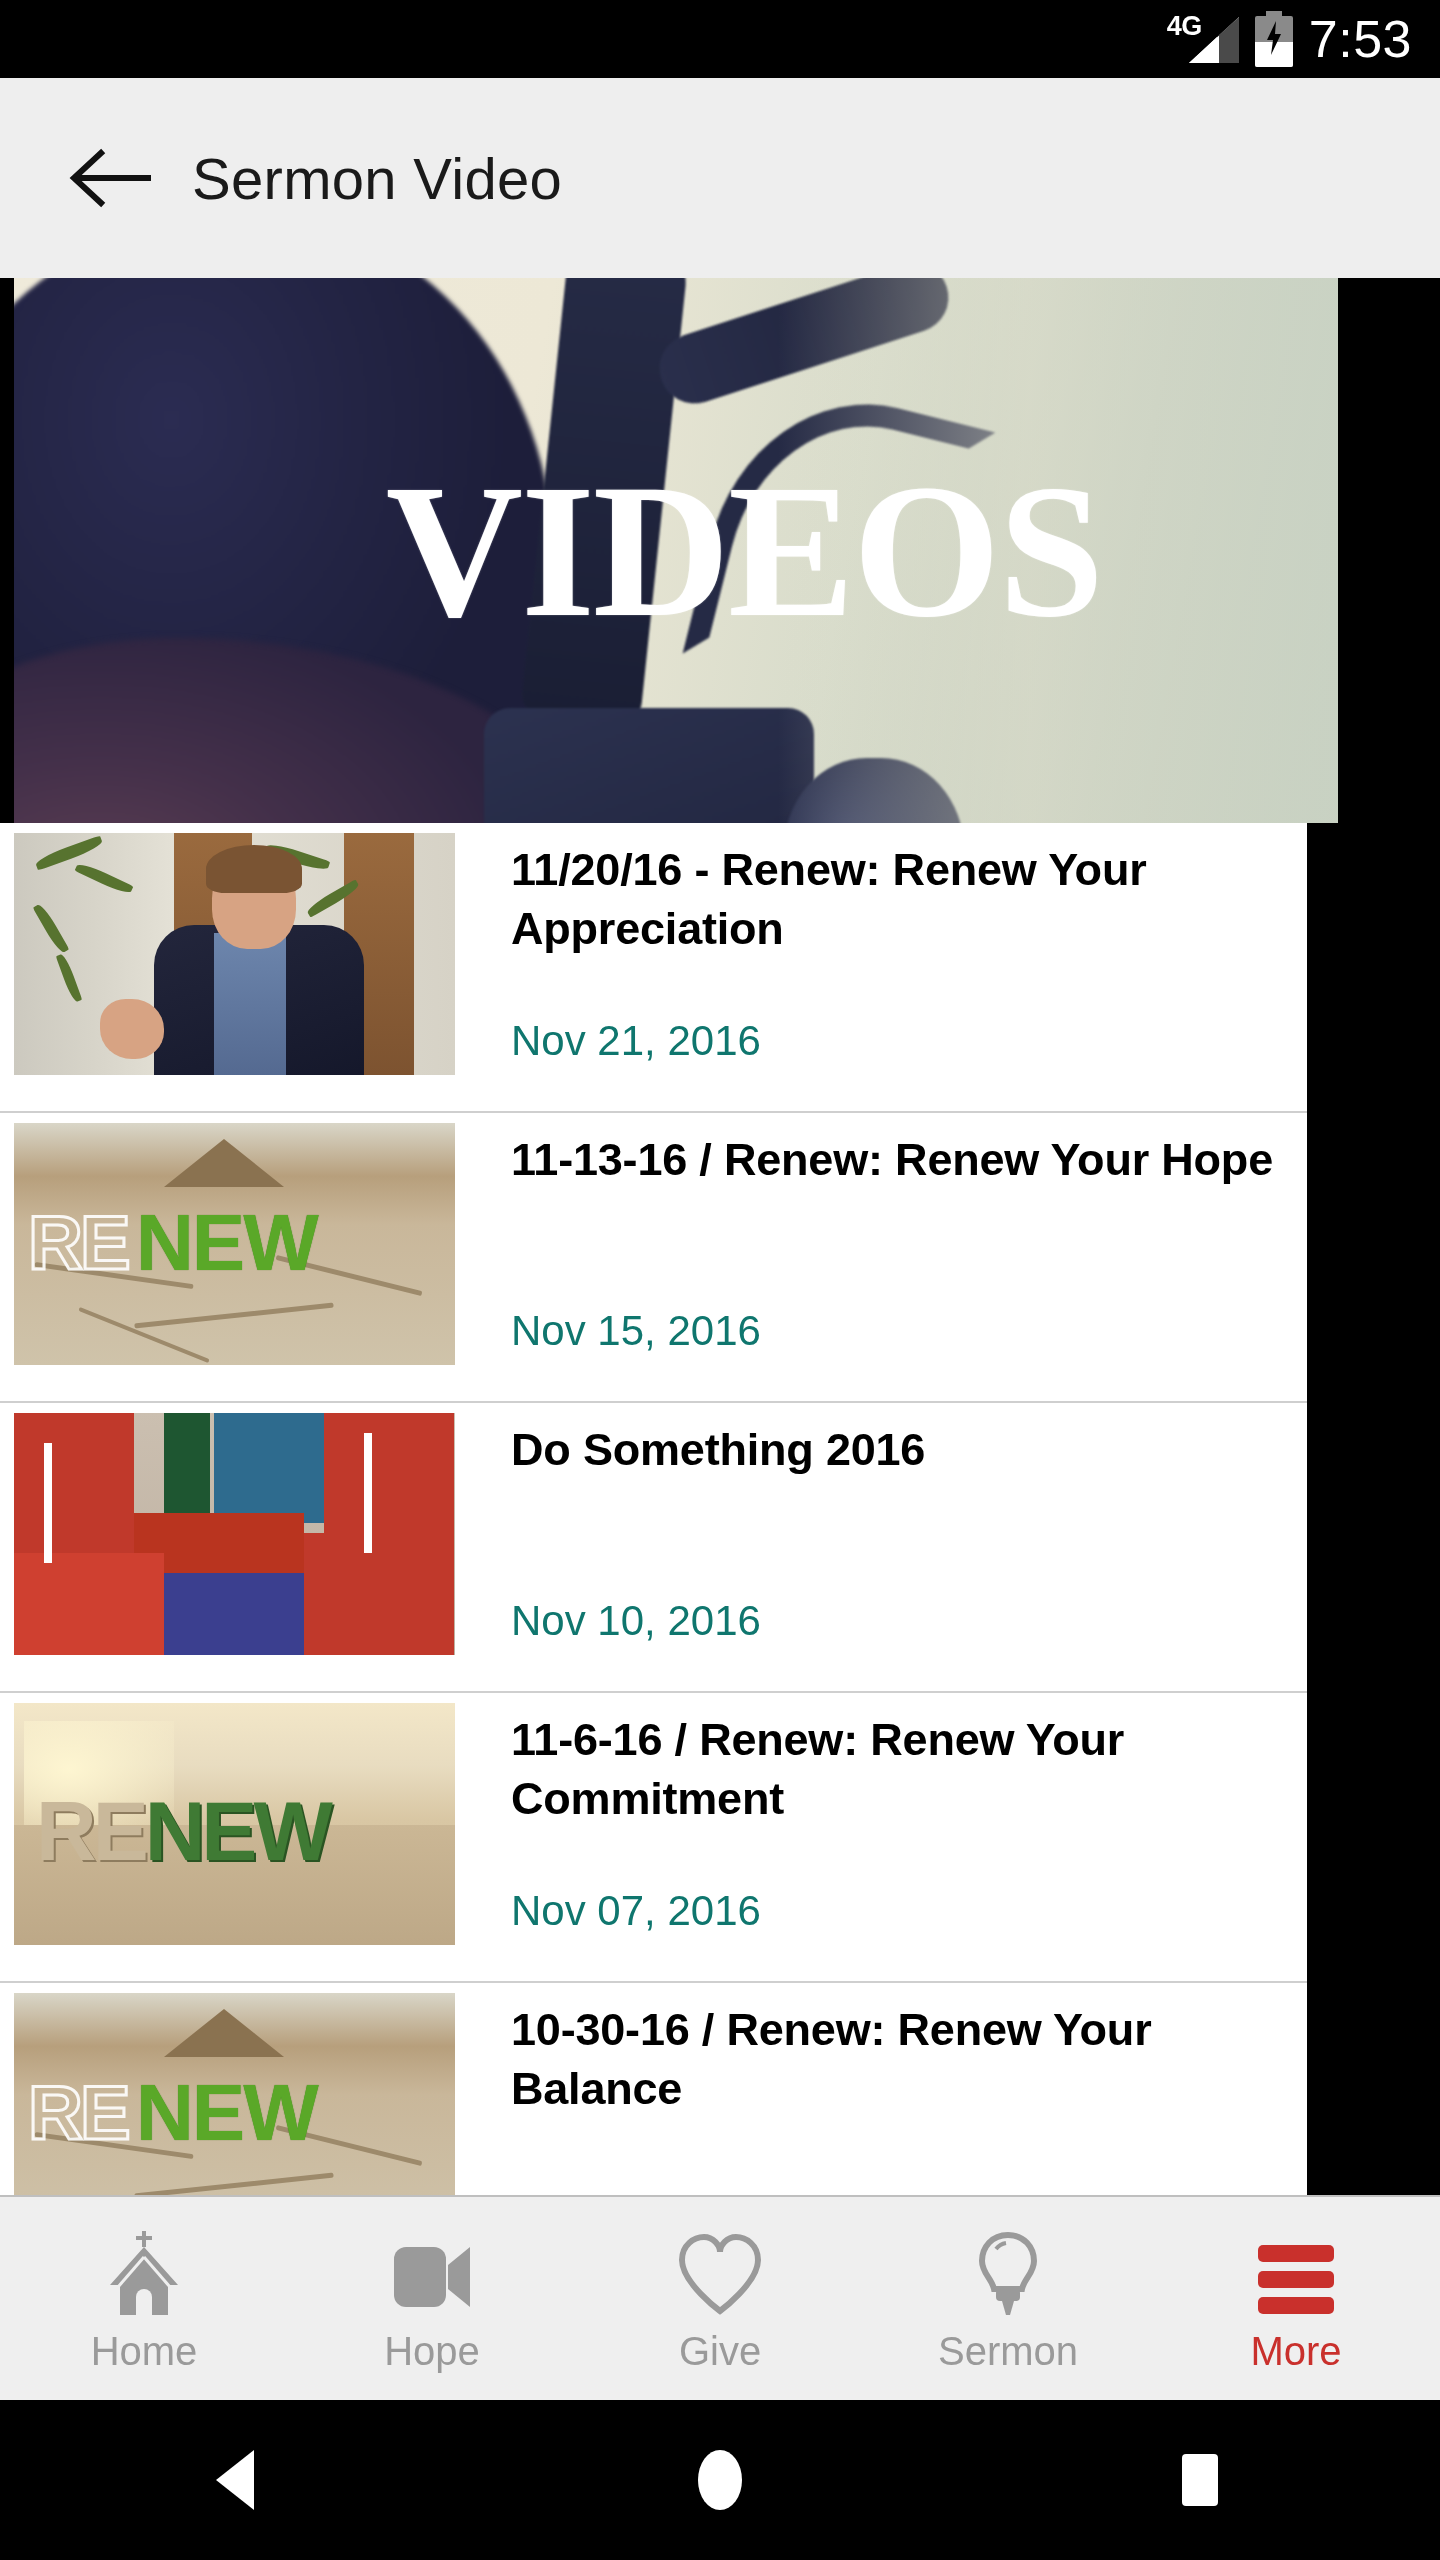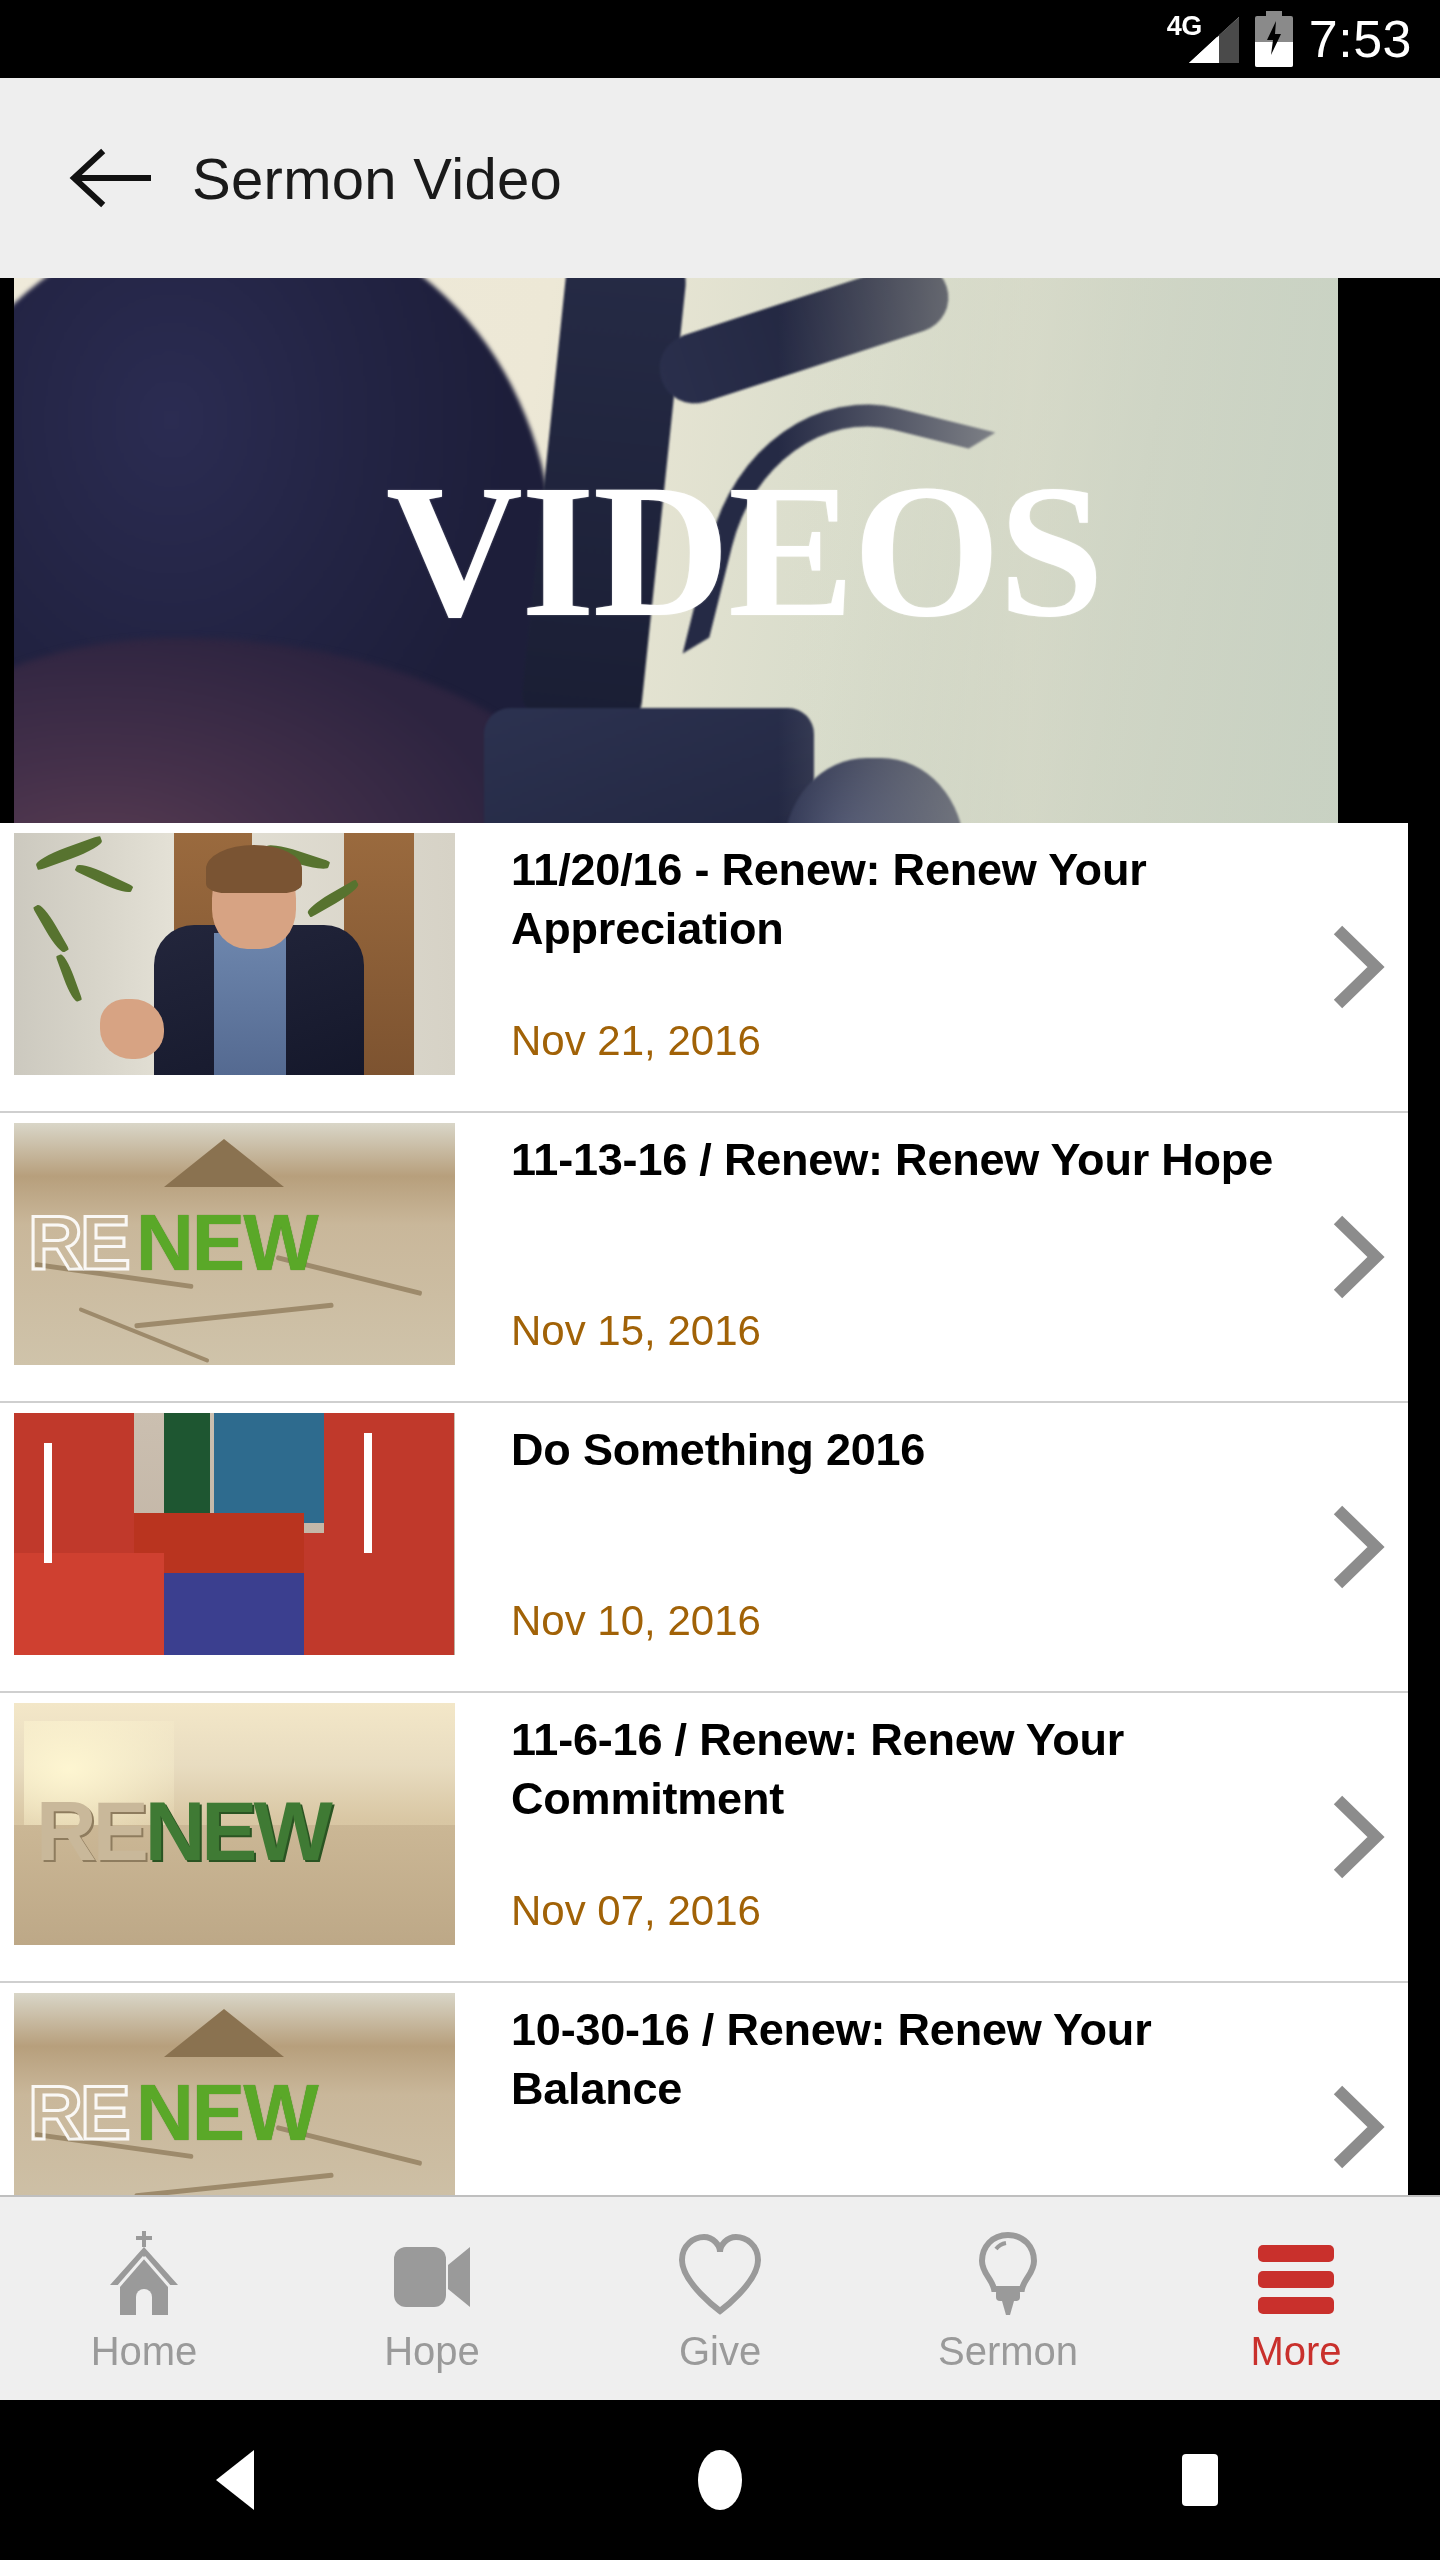--- a/index.html
+++ b/index.html
@@ -122,21 +122,21 @@
     text-shadow:0 0 2px rgba(255,255,255,0.35);
     padding-left:20px;
   }
   .hero-fade-r {
     position:absolute; right:0; top:0; width:560px; height:545px;
     background:linear-gradient(90deg, rgba(220,222,205,0) 0%, rgba(224,224,206,0.55) 45%, rgba(207,215,200,0.8) 100%);
   }
 
   
   .list {
-    position:absolute; top:823px; left:0; width:1408px; height:1372px;
+    position:absolute; top:823px; left:0; width:1307px; height:1372px;
     background:#fff; overflow:hidden;
   }
   .row {
     position:relative; width:1440px; height:290px;
     background:#fff;
     border-bottom:2px solid #CFCFCF;
     display:flex; align-items:flex-start;
     cursor:pointer;
   }
   .thumb {
@@ -148,21 +148,21 @@
     flex:1; position:relative; height:100%;
     padding:18px 0 0 56px;
   }
   .row-title {
     font-size:45px; font-weight:700; color:#000;
     line-height:1.3; letter-spacing:-0.2px;
     max-width:780px;
   }
   .row-date {
     position:absolute; left:56px; bottom:46px;
-    font-size:42px; color:#a16207; font-weight:400;
+    font-size:42px; color:#0f766e; font-weight:400;
   }
   .chev {
     position:absolute; right:54px; top:50%;
     transform:translateY(-50%);
     width:58px; height:86px;
   }
 
   
   .th-preacher {
     position:absolute; inset:0;

